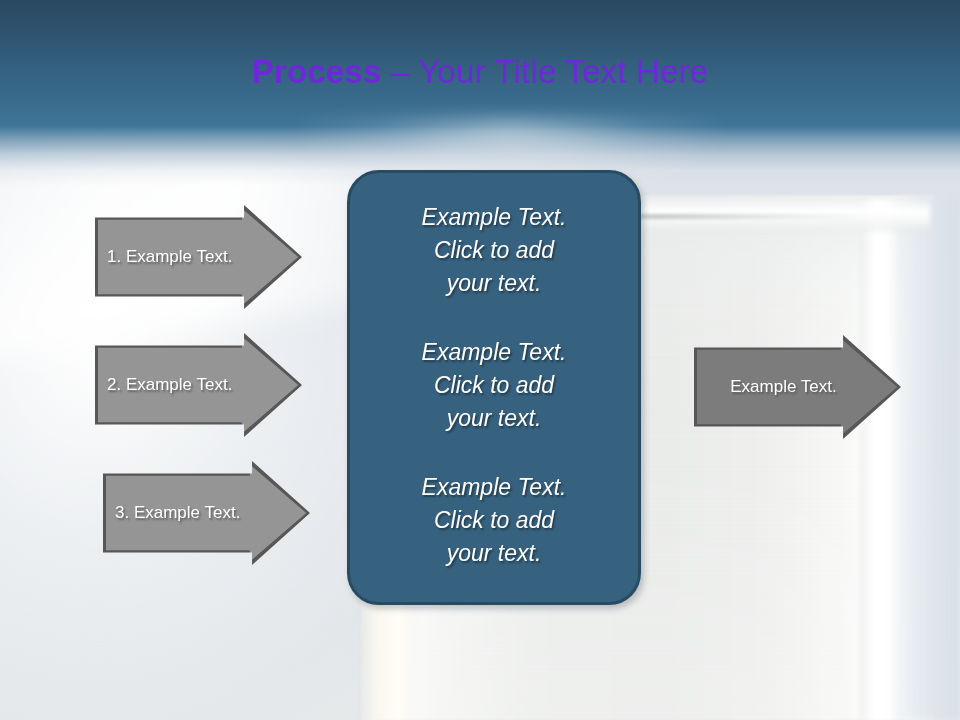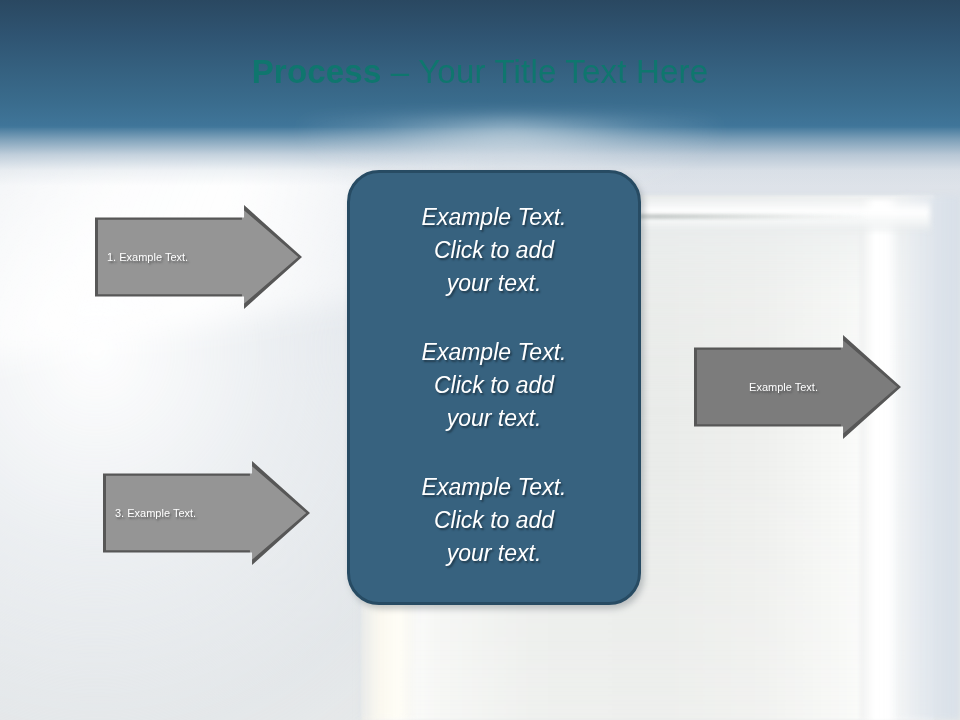--- a/index.html
+++ b/index.html
@@ -182,21 +182,21 @@
       rgba(255,255,255,0.15) 45%,
       rgba(255,255,255,0) 75%);
     filter: blur(9px);
   }
 
   .slide-title {
     position: absolute;
     left: 0; top: 52px;
     width: 960px;
     text-align: center;
-    color: #0f766e;
+    color: #6d28d9;
     font-size: 33px;
     line-height: 40px;
     letter-spacing: 0.2px;
     white-space: nowrap;
   }
   .slide-title .t-strong { font-weight: bold; }
   .slide-title .t-rest   { font-weight: normal; }
   .arrow-outer {
     position: absolute;
     background: #575757;
@@ -209,21 +209,21 @@
     left: 3px; top: 3px;
     right: 3px; bottom: 3px;
     background: #959595;
     -webkit-clip-path: polygon(0% 12%, 71.6% 12%, 71.6% 0.4%, 99.6% 50%, 71.6% 99.6%, 71.6% 88%, 0% 88%);
     clip-path: polygon(0% 12%, 71.6% 12%, 71.6% 0.4%, 99.6% 50%, 71.6% 99.6%, 71.6% 88%, 0% 88%);
     display: flex;
     align-items: center;
   }
   .arrow-label {
     color: #ffffff;
-    font-size: 11px;
+    font-size: 17px;
     white-space: nowrap;
     text-shadow: 1.5px 1.5px 2px rgba(60,62,64,0.6);
     padding-left: 9px;
   }
 
   .arrow-left-1 { left: 95px; top: 205px; width: 207px; height: 104px; }
   .arrow-left-2 { left: 95px; top: 333px; width: 207px; height: 104px; }
   .arrow-left-3 { left: 95px; top: 461px; width: 207px; height: 104px; margin-left: 8px; }
 
   .arrow-right-1 {
@@ -292,20 +292,25 @@
   <div class="slide-title">
     <span class="t-strong">Process</span><span class="t-rest"> – Your Title Text Here</span>
   </div>
 
   <div class="arrow-outer arrow-left-1">
     <div class="arrow-inner">
       <span class="arrow-label">1. Example Text.</span>
     </div>
   </div>
 
+  <div class="arrow-outer arrow-left-2">
+    <div class="arrow-inner">
+      <span class="arrow-label">2. Example Text.</span>
+    </div>
+  </div>
 
   <div class="arrow-outer arrow-left-3">
     <div class="arrow-inner">
       <span class="arrow-label">3. Example Text.</span>
     </div>
   </div>
 
   <div class="panel">
     <div class="panel-block">
       <span class="panel-line">Example Text.</span>

